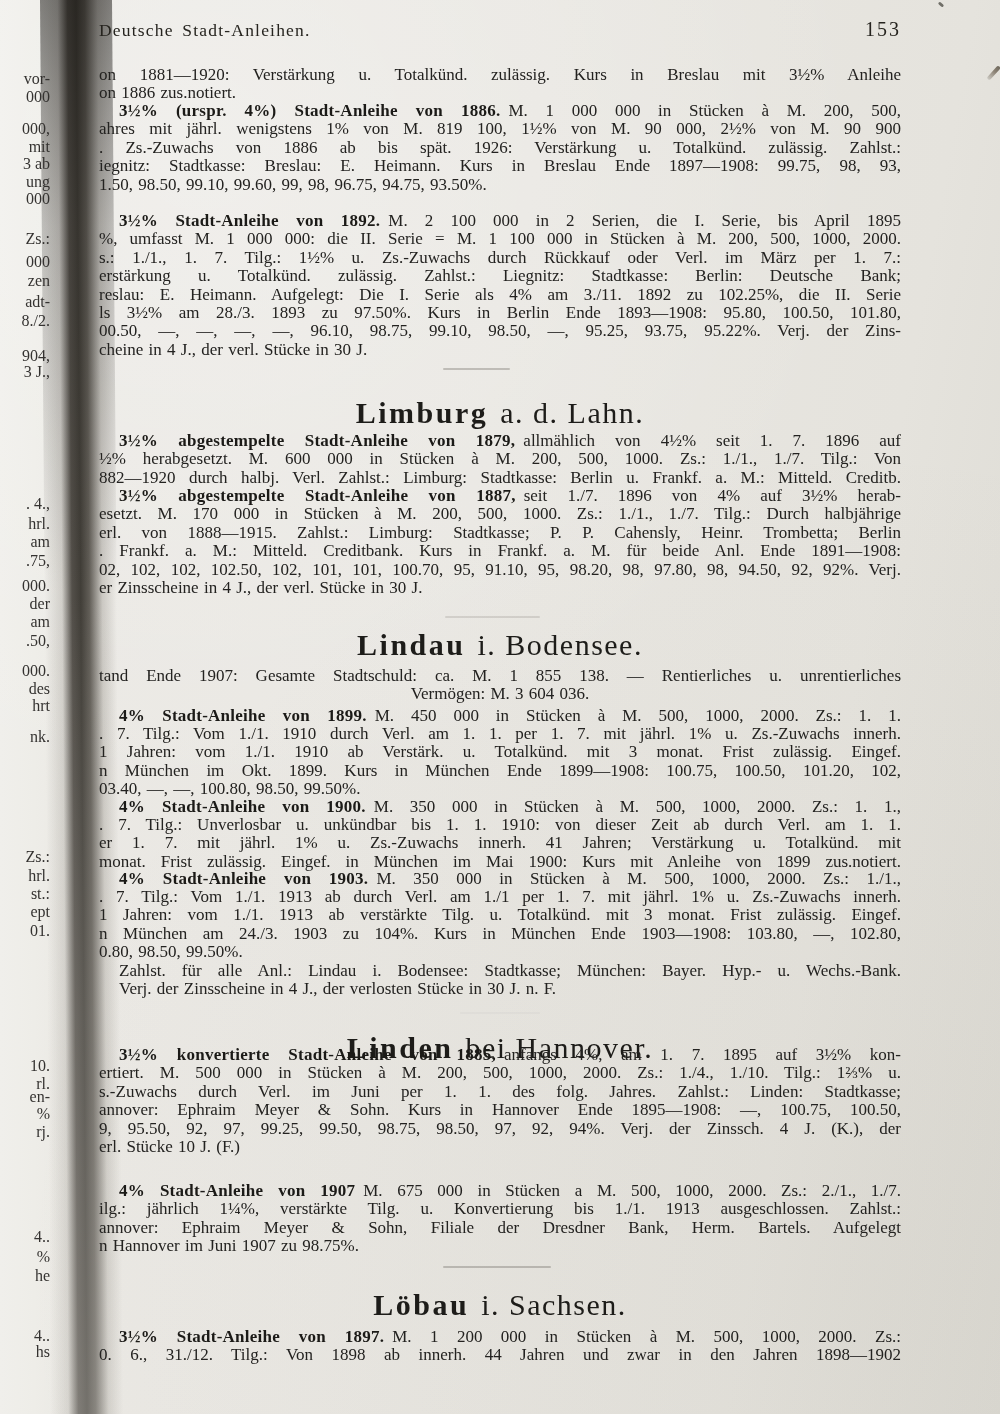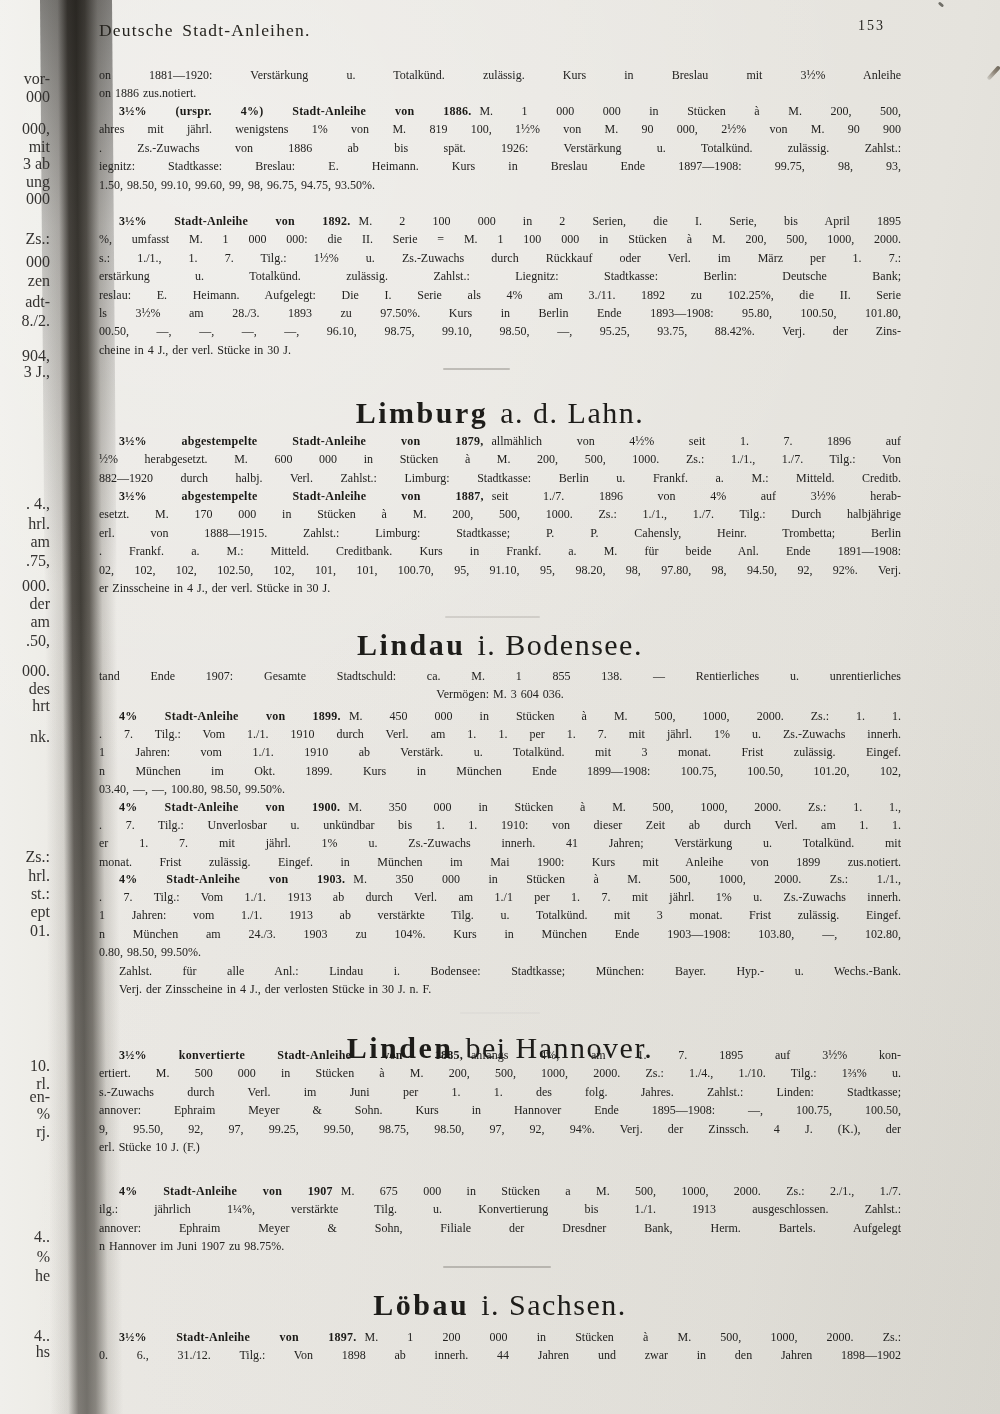--- a/index.html
+++ b/index.html
@@ -21,23 +21,23 @@
       rgba(62,58,52,.88) 38%, #413e38 50%, rgba(72,68,61,.85) 62%,
       rgba(115,110,100,.28) 80%, rgba(120,115,105,0) 100%);}
   .gutter-band::after{content:"";position:absolute;left:0;top:0;right:0;bottom:0;
     background:linear-gradient(to bottom, rgba(18,16,13,.5) 0%, rgba(18,16,13,.22) 16%,
       rgba(0,0,0,0) 42%, rgba(233,231,226,.18) 72%, rgba(233,231,226,.3) 100%);}
   .frag-col{position:absolute;left:0;top:0;width:54px;height:1414px;}
   .frag{position:absolute;right:4px;left:0;text-align:right;font-size:16px;line-height:18px;color:#343230;}
   
   .head-row{position:absolute;left:99px;width:802px;top:20px;height:26px;}
   .head-title{display:block;text-align:left;font-size:17.5px;letter-spacing:1.2px;word-spacing:3px;color:#26241f;}
-  .page-num{position:absolute;right:16px;top:-2px;font-size:14px;letter-spacing:2px;color:#26241f;}
-  
-  .para{position:absolute;left:99px;width:802px;font-size:12px;}
+  .page-num{position:absolute;right:0;top:-2px;font-size:20px;letter-spacing:2px;color:#26241f;}
+  
+  .para{position:absolute;left:99px;width:802px;font-size:17px;}
   .line{line-height:18.4px;height:18.4px;text-align:justify;text-align-last:justify;word-spacing:1px;}
   .lh2 .line{line-height:18.2px;height:18.2px;}
   .line.last{text-align-last:left;}
   .line.center{text-align:center;text-align-last:center;}
   .line.indent{padding-left:20px;box-sizing:border-box;}
   .lead{font-weight:bold;letter-spacing:.25px;color:#1b1a17;}
   .rest{margin-left:8px;}
   
   .city-heading{position:absolute;left:99px;width:802px;text-align:center;font-size:30px;line-height:34px;color:#1d1c19;}
   .hc{font-weight:bold;letter-spacing:2.5px;}
@@ -118,21 +118,21 @@
   <div class="line last">1.50, 98.50, 99.10, 99.60, 99, 98, 96.75, 94.75, 93.50%.</div>
 </div>
 
 <div class="para" style="top:212px">
   <div class="line indent"><span class="lead">3½% Stadt-Anleihe von 1892.</span><span class="rest">M. 2 100 000 in 2 Serien, die I. Serie, bis April 1895</span></div>
   <div class="line">%, umfasst M. 1 000 000: die II. Serie = M. 1 100 000 in Stücken à M. 200, 500, 1000, 2000.</div>
   <div class="line">s.: 1./1., 1. 7. Tilg.: 1½% u. Zs.-Zuwachs durch Rückkauf oder Verl. im März per 1. 7.:</div>
   <div class="line">erstärkung u. Totalkünd. zulässig. Zahlst.: Liegnitz: Stadtkasse: Berlin: Deutsche Bank;</div>
   <div class="line">reslau: E. Heimann. Aufgelegt: Die I. Serie als 4% am 3./11. 1892 zu 102.25%, die II. Serie</div>
   <div class="line">ls 3½% am 28./3. 1893 zu 97.50%. Kurs in Berlin Ende 1893—1908: 95.80, 100.50, 101.80,</div>
-  <div class="line">00.50, —, —, —, —, 96.10, 98.75, 99.10, 98.50, —, 95.25, 93.75, 88.42%. Verj. der Zins-</div>
+  <div class="line">00.50, —, —, —, —, 96.10, 98.75, 99.10, 98.50, —, 95.25, 93.75, 95.22%. Verj. der Zins-</div>
   <div class="line last">cheine in 4 J., der verl. Stücke in 30 J.</div>
 </div>
 
 <div class="sep" style="left:443px;top:368px;width:67px"></div>
 
 <div class="city-heading" style="top:396px">
   <span class="hc">Limburg</span><span class="hr">a. d. Lahn.</span>
 </div>
 
 <div class="para" style="top:432px">

